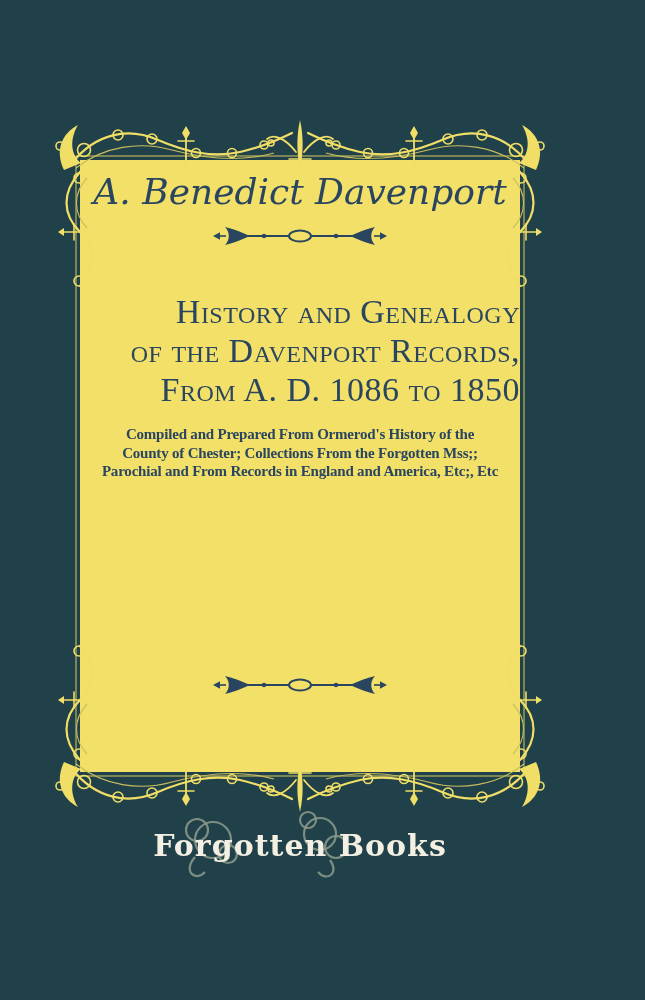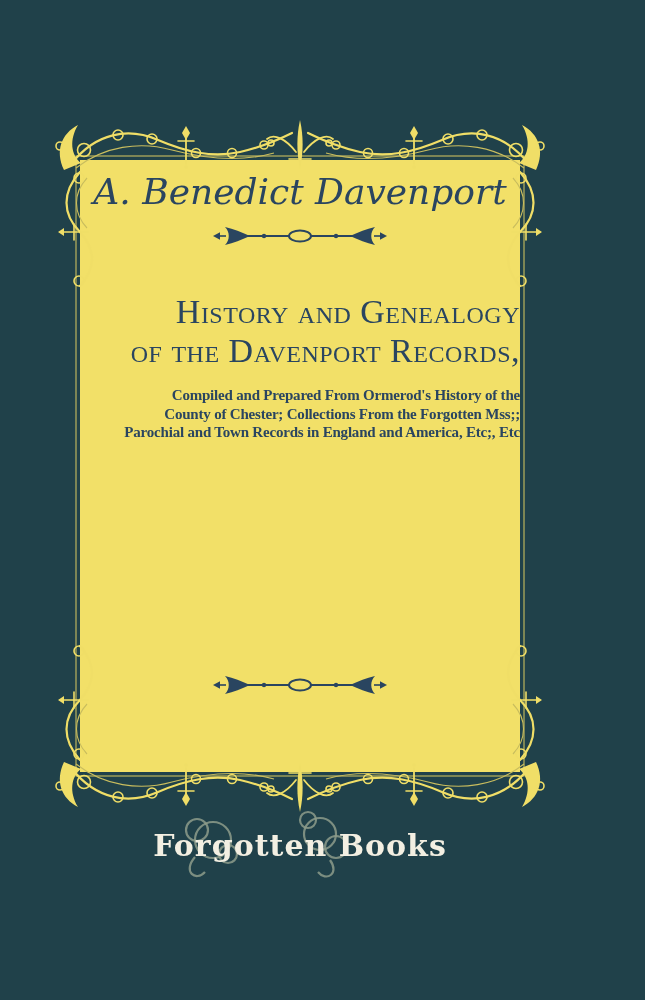--- a/index.html
+++ b/index.html
@@ -31,21 +31,21 @@
   .divider-bottom{position:absolute;left:50%;top:513px;transform:translateX(-50%);margin:0;}
   .title{
     margin:44px 0 0 0;text-align:right;color:var(--ink);
     font-variant:small-caps;font-size:34px;line-height:39px;letter-spacing:.5px;
   }
   .title .line{display:block;white-space:nowrap;}
   .subtitle{
     margin:16px 0 0 0;text-align:center;color:var(--ink);
     font-weight:bold;font-size:15px;line-height:18.5px;letter-spacing:-0.2px;
   }
-  .subtitle .line{display:block;white-space:nowrap;text-align:right;}
+  .subtitle .line{display:block;white-space:nowrap;}
   
   .dk-line{stroke:var(--ink);stroke-width:2;fill:none}
   .dk-line2{stroke:var(--ink);stroke-width:1.6;fill:none}
   .dk-lens{fill:var(--cover);stroke:var(--ink);stroke-width:2}
   .dk-dot{fill:var(--ink)}
   .dk-fl{fill:var(--ink)}
   
   .logo{
     position:absolute;left:0;top:800px;width:600px;height:90px;
     display:flex;align-items:center;justify-content:center;
@@ -78,26 +78,27 @@
       <g transform="translate(176,0) scale(-1,1)">
         <path class="dk-fl" d="M38,12 C29,8 22,5 13,3 C18,8 18,16 13,21 C22,19 29,16 38,12 Z"></path>
         <path class="dk-line2" d="M4,12 H14"></path>
         <path class="dk-fl" d="M1,12 L8,8.2 L8,15.8 Z"></path>
       </g>
     </svg>
 
     <div class="title">
       <span class="line">History and Genealogy</span>
       <span class="line">of the Davenport Records,</span>
+      <span class="line">From A. D. 1086 to 1850</span>
     </div>
 
     <div class="subtitle">
       <span class="line">Compiled and Prepared From Ormerod's History of the</span>
       <span class="line">County of Chester; Collections From the Forgotten Mss;;</span>
-      <span class="line">Parochial and Town Records in England and America, Etc;, Etc</span>
+      <span class="line">Parochial and From Records in England and America, Etc;, Etc</span>
     </div>
 
     <svg class="divider divider-bottom" width="176" height="24" viewBox="0 0 176 24" aria-hidden="true">
       <path class="dk-line" d="M30,12 H146"></path>
       <ellipse class="dk-lens" cx="88" cy="12" rx="11" ry="5.5"></ellipse>
       <circle class="dk-dot" cx="52" cy="12" r="2.2"></circle>
       <circle class="dk-dot" cx="124" cy="12" r="2.2"></circle>
       <path class="dk-fl" d="M38,12 C29,8 22,5 13,3 C18,8 18,16 13,21 C22,19 29,16 38,12 Z"></path>
       <path class="dk-line2" d="M4,12 H14"></path>
       <path class="dk-fl" d="M1,12 L8,8.2 L8,15.8 Z"></path>

